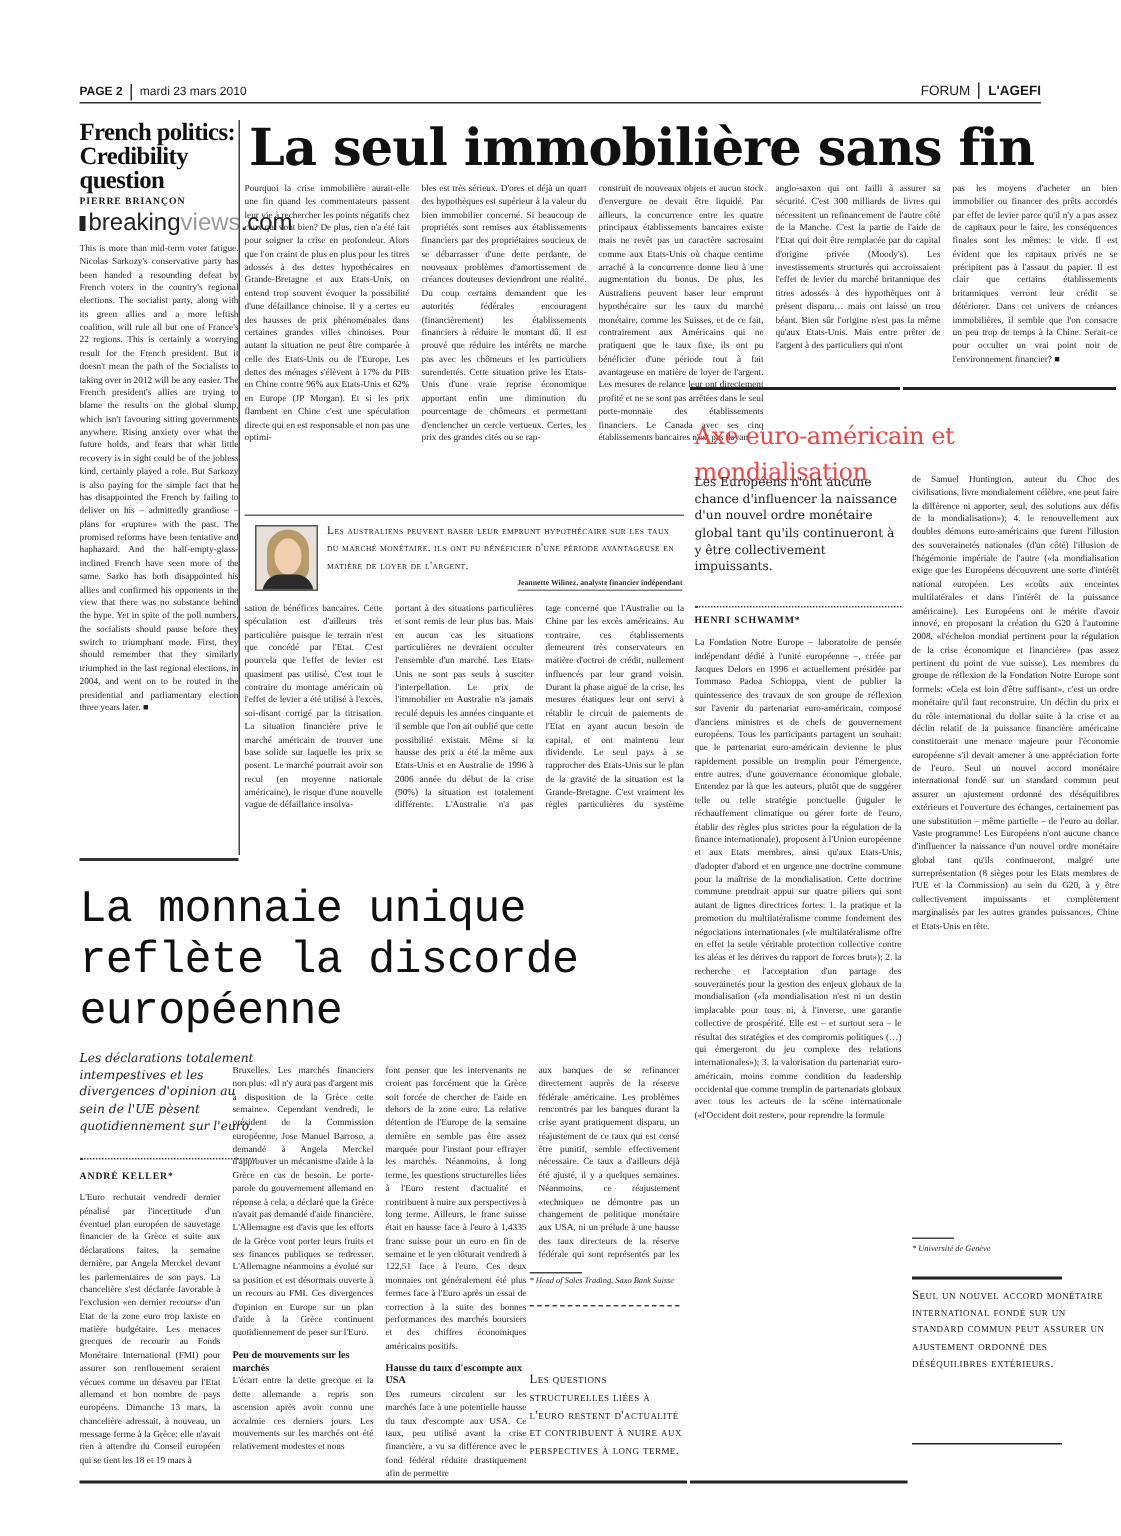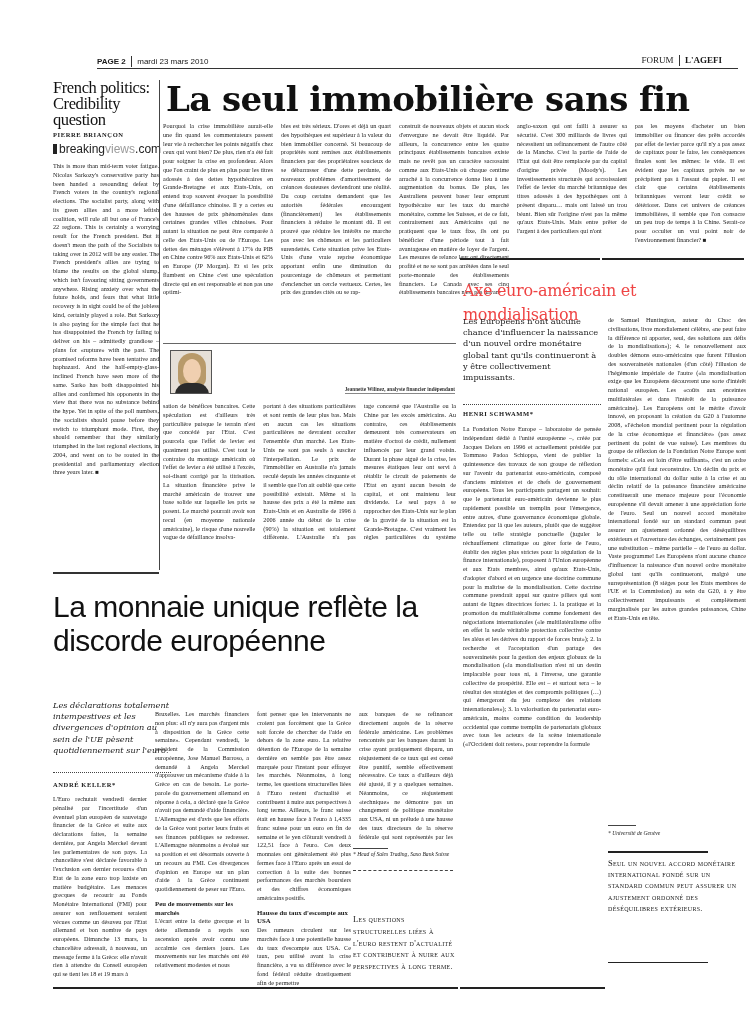--- a/index.html
+++ b/index.html
@@ -1,32 +1,32 @@
 <!DOCTYPE html>
 <html><head>
   <meta charset="utf-8">
   <style>
     * { margin: 0; padding: 0; box-sizing: border-box; }
     html, body { width: 747px; height: 1024px; background: #ffffff; overflow: hidden; }
     body { position: relative; font-family: "DejaVu Serif", serif; color: #1a1a1a; }
 
-    .folio { position: absolute; left: 53px; top: 55px; width: 641px; height: 14px; border-bottom: 1.5px solid #333; font-family: "Liberation Sans", sans-serif; font-size: 8px; margin-left: 44px; }
+    .folio { position: absolute; left: 53px; top: 55px; width: 641px; height: 14px; border-bottom: 1.5px solid #333; font-family: "Liberation Sans", sans-serif; font-size: 8px; }
     .folio .left { position: absolute; left: 0; top: 1px; }
     .folio .page { font-weight: bold; }
     .folio .sep { display: inline-block; width: 1px; height: 11px; background: #333; vertical-align: middle; margin: 0 3px; }
-    .folio .right { position: absolute; right: 16px; top: 0px; font-family: Liberation Serif, serif; font-size: 9px; }
+    .folio .right { position: absolute; right: 0; top: 0px; font-family: Liberation Sans, sans-serif; font-size: 9px; }
     .folio .brand { font-weight: bold; }
 
     .body-text { font-family: "Liberation Serif", serif; font-size: 6.2px; line-height: 8.75px; text-align: justify; color: #222; hyphens: auto; }
 
     
     .fp { position: absolute; left: 53px; top: 80px; width: 106px; }
-    .fp-title { font-family: "Liberation Serif", serif; font-size: 16.5px; line-height: 16px; letter-spacing: -0.4px; color: #111; }
+    .fp-title { font-family: "Liberation Serif", serif; font-size: 16.5px; line-height: 16px; letter-spacing: -0.4px; color: #111; font-weight: bold; }
     .fp-author { font-family: "Liberation Serif", serif; font-weight: bold; font-size: 6.5px; letter-spacing: 0.6px; margin-top: 3px; }
-    .bv { margin-top: 4px; display: flex; align-items: center; font-family: "Liberation Sans", sans-serif; font-size: 12px; line-height: 14px; }
+    .bv { margin-top: 4px; display: flex; align-items: center; font-family: "Liberation Sans", sans-serif; font-size: 16px; line-height: 14px; }
     .bv-icon { width: 9px; height: 10px; border: 1.6px solid #222; border-right-width: 3px; margin-right: 2px; }
     .bv .b1 { color: #222; }
     .bv .b2 { color: #9a9a9a; text-align: center; }
     .bv .b3 { color: #222; }
     .fp .body-text { margin-top: 6px; height: 388px; overflow: hidden; }
     .fp-rule { position: absolute; left: 159px; top: 80px; width: 1px; height: 490px; background: #444; }
     .fp-bottom-rule { position: absolute; left: 53px; top: 572px; width: 106px; height: 1.5px; background: #333; }
 
     
     .h1 { position: absolute; left: 166px; top: 80px; font-family: "DejaVu Serif", serif; font-weight: bold; font-size: 34px; line-height: 38px; letter-spacing: -0.6px; color: #111; white-space: nowrap; }
@@ -57,21 +57,21 @@
     .art2-col1 { position: absolute; left: 463px; top: 425px; width: 138px; height: 588px; overflow: hidden; }
     .art2-col2 { position: absolute; left: 608px; top: 316px; width: 138px; height: 505px; overflow: hidden; }
     .footnote2 { position: absolute; left: 608px; top: 830px; width: 138px; font-family: "Liberation Serif", serif; font-style: italic; font-size: 5.6px; }
     .footnote2::before { content: ""; position: absolute; left: 0; top: -5px; width: 28px; height: 1px; background: #444; }
     .pull2-rule { position: absolute; left: 608px; top: 851px; width: 100px; height: 1.5px; background: #222; }
     .pull2 { position: absolute; left: 608px; top: 858px; width: 138px; font-family: "Liberation Serif", serif; font-variant: small-caps; font-size: 8.5px; line-height: 11.2px; letter-spacing: 0.3px; color: #222; text-transform: lowercase; }
     .pull2::first-letter { text-transform: uppercase; }
     .pull2-bottom-rule { position: absolute; left: 608px; top: 962px; width: 100px; height: 1px; background: #222; }
 
     
-    .h3 { position: absolute; left: 53px; top: 590px; width: 400px; font-family: Liberation Sans, sans-serif; font-size: 30px; line-height: 34px; letter-spacing: -0.5px; color: #111; }
+    .h3 { position: absolute; left: 53px; top: 590px; width: 400px; font-family: Liberation Mono, monospace; font-size: 30px; line-height: 34px; letter-spacing: -0.5px; color: #111; }
     .deck3 { position: absolute; left: 53px; top: 700px; width: 118px; font-family: "DejaVu Serif", serif; font-style: italic; font-size: 8.2px; line-height: 11.2px; color: #222; }
     .deck3-rule { position: absolute; left: 53px; top: 772px; width: 118px; border-top: 1px dotted #444; }
     .author3 { position: absolute; left: 53px; top: 781px; font-family: "Liberation Serif", serif; font-weight: bold; font-size: 6.5px; letter-spacing: 0.6px; }
     .art3-cols { left: 53px; top: 795px; width: 400px; height: 192px; grid-template-columns: repeat(4, 1fr); }
     .art3-cols .col { overflow: hidden; }
     .art3-cols .col.c2, .art3-cols .col.c3, .art3-cols .col.c4 { margin-top: -85px; }
     .subhead { font-family: "Liberation Serif", serif; font-weight: bold; font-size: 6.8px; line-height: 8.8px; margin-top: 6px; }
     .fn3-rule { position: absolute; left: 353px; top: 848px; width: 35px; height: 1px; background: #444; }
     .fn3 { position: absolute; left: 353px; top: 851px; width: 100px; font-family: "Liberation Serif", serif; font-style: italic; font-size: 5.6px; line-height: 7px; }
     .pull3-rule { position: absolute; left: 353px; top: 870px; width: 100px; border-top: 1px dashed #444; }
@@ -120,20 +120,21 @@
   <div class="col body-text">anglo-saxon qui ont failli à assurer sa sécurité. C'est 300 milliards de livres qui nécessitent un refinancement de l'autre côté de la Manche. C'est la partie de l'aide de l'Etat qui doit être remplacée par du capital d'origine privée (Moody's). Les investissements structurés qui accroissaient l'effet de levier du marché britannique des titres adossés à des hypothèques ont à présent disparu… mais ont laissé un trou béant. Bien sûr l'origine n'est pas la même qu'aux Etats-Unis. Mais entre prêter de l'argent à des particuliers qui n'ont</div>
   <div class="col body-text">pas les moyens d'acheter un bien immobilier ou financer des prêts accordés par effet de levier parce qu'il n'y a pas assez de capitaux pour le faire, les conséquences finales sont les mêmes: le vide. Il est évident que les capitaux privés ne se précipitent pas à l'assaut du papier. Il est clair que certains établissements britanniques verront leur crédit se détériorer. Dans cet univers de créances immobilières, il semble que l'on consacre un peu trop de temps à la Chine. Serait-ce pour occulter un vrai point noir de l'environnement financier? ■</div>
 </div>
 <div class="art1-rule"></div>
 <div class="quote">
   <div class="quote-photo">
     <div class="hair"></div>
       <div class="face"></div>
       <div class="body"></div>
   </div>
+  <div class="quote-text">Les Australiens peuvent baser leur emprunt hypothécaire sur les taux du marché monétaire. Ils ont pu bénéficier d'une période avantageuse en matière de loyer de l'argent.</div>
   <div class="quote-attr">Jeannette Wilinez, analyste financier indépendant</div>
 </div>
 <div class="cols art1-bottom">
   <div class="col body-text">sation de bénéfices bancaires. Cette spéculation est d'ailleurs très particulière puisque le terrain n'est que concédé par l'Etat. C'est pourcela que l'effet de levier est quasiment pas utilisé. C'est tout le contraire du montage américain où l'effet de levier a été utilisé à l'excès, soi-disant corrigé par la titrisation. La situation financière prive le marché américain de trouver une base solide sur laquelle les prix se posent. Le marché pourrait avoir son recul (en moyenne nationale américaine), le risque d'une nouvelle vague de défaillance insolva-</div>
   <div class="col body-text">portant à des situations particulières et sont remis de leur plus bas. Mais en aucun cas les situations particulières ne devraient occulter l'ensemble d'un marché. Les Etats-Unis ne sont pas seuls à susciter l'interpellation. Le prix de l'immobilier en Australie n'a jamais reculé depuis les années cinquante et il semble que l'on ait oublié que cette possibilité existait. Même si la hausse des prix a été la même aux Etats-Unis et en Australie de 1996 à 2006 année du début de la crise (90%) la situation est totalement différente. L'Australie n'a pas tellement</div>
   <div class="col body-text">tage concerné que l'Australie ou la Chine par les excès américains. Au contraire, ces établissements demeurent très conservateurs en matière d'octroi de crédit, nullement influencés par leur grand voisin. Durant la phase aiguë de la crise, les mesures étatiques leur ont servi à rétablir le circuit de paiements de l'Etat en ayant aucun besoin de capital, et ont maintenu leur dividende. Le seul pays à se rapprocher des Etats-Unis sur le plan de la gravité de la situation est la Grande-Bretagne. C'est vraiment les règles particulières du système bancaire</div>
 </div>
 <div class="art1-end-rule2"></div>
 <div class="art1-right-rule"></div>
 

